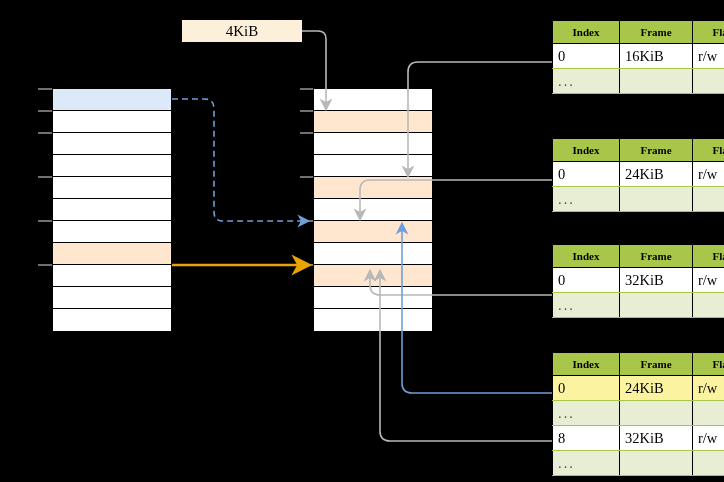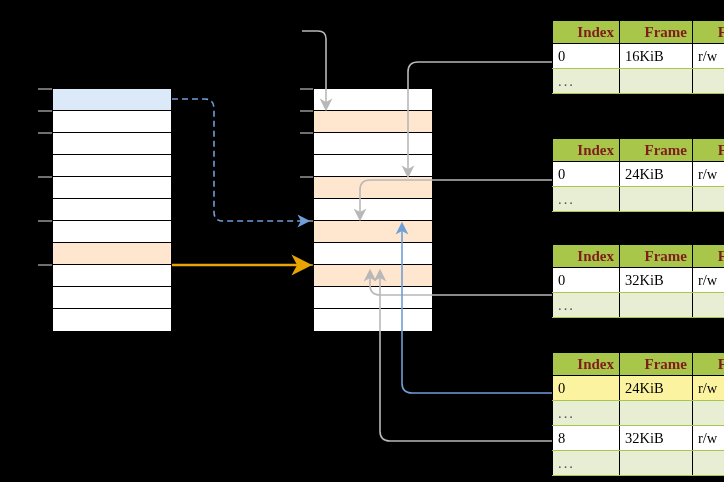--- a/index.html
+++ b/index.html
@@ -38,26 +38,26 @@
   
   .ptable{
     position:absolute;
     border-collapse:collapse;
     table-layout:fixed;
     font-size:14px;
     background:#000;
   }
   .ptable th{
     background:#a8c64a;
-    color:#7f1d1d;
+    color:#000000;
     font-weight:bold;
-    text-align:right;
+    text-align:center;
     padding:2px 5px;
     border:1px solid #000;
-    font-size:15px;
+    font-size:11px;
     line-height:18px;
   }
   .ptable td{
     background:#ffffff;
     color:#000;
     text-align:left;
     padding:2px 5px;
     border:1px solid #000;
     border-top:1px solid #a8c64a;
     border-bottom:1px solid #a8c64a;
@@ -69,20 +69,21 @@
   .ptable td.hl{background:#fcf3a0;}
   .ptable .cIndex{width:56px;}
   .ptable .cFrame{width:62px;}
   .ptable .cFlags{width:54px;}
 </style>
 </head>
 <body>
 
 <div id="stage">
 
+  <div class="label-box" id="label-4kib" style="left:182px;top:20px;width:120px;height:22px;">4KiB</div>
 
   <div class="col" id="left-col" style="left:52px;top:88px;width:120px;height:242px;">
       <div class="cell blue" style="height: 22px;"></div>
       <div class="cell" style="height: 22px;"></div>
       <div class="cell" style="height: 22px;"></div>
       <div class="cell" style="height: 22px;"></div>
       <div class="cell" style="height: 22px;"></div>
       <div class="cell" style="height: 22px;"></div>
       <div class="cell" style="height: 22px;"></div>
       <div class="cell peach" style="height: 22px;"></div>

